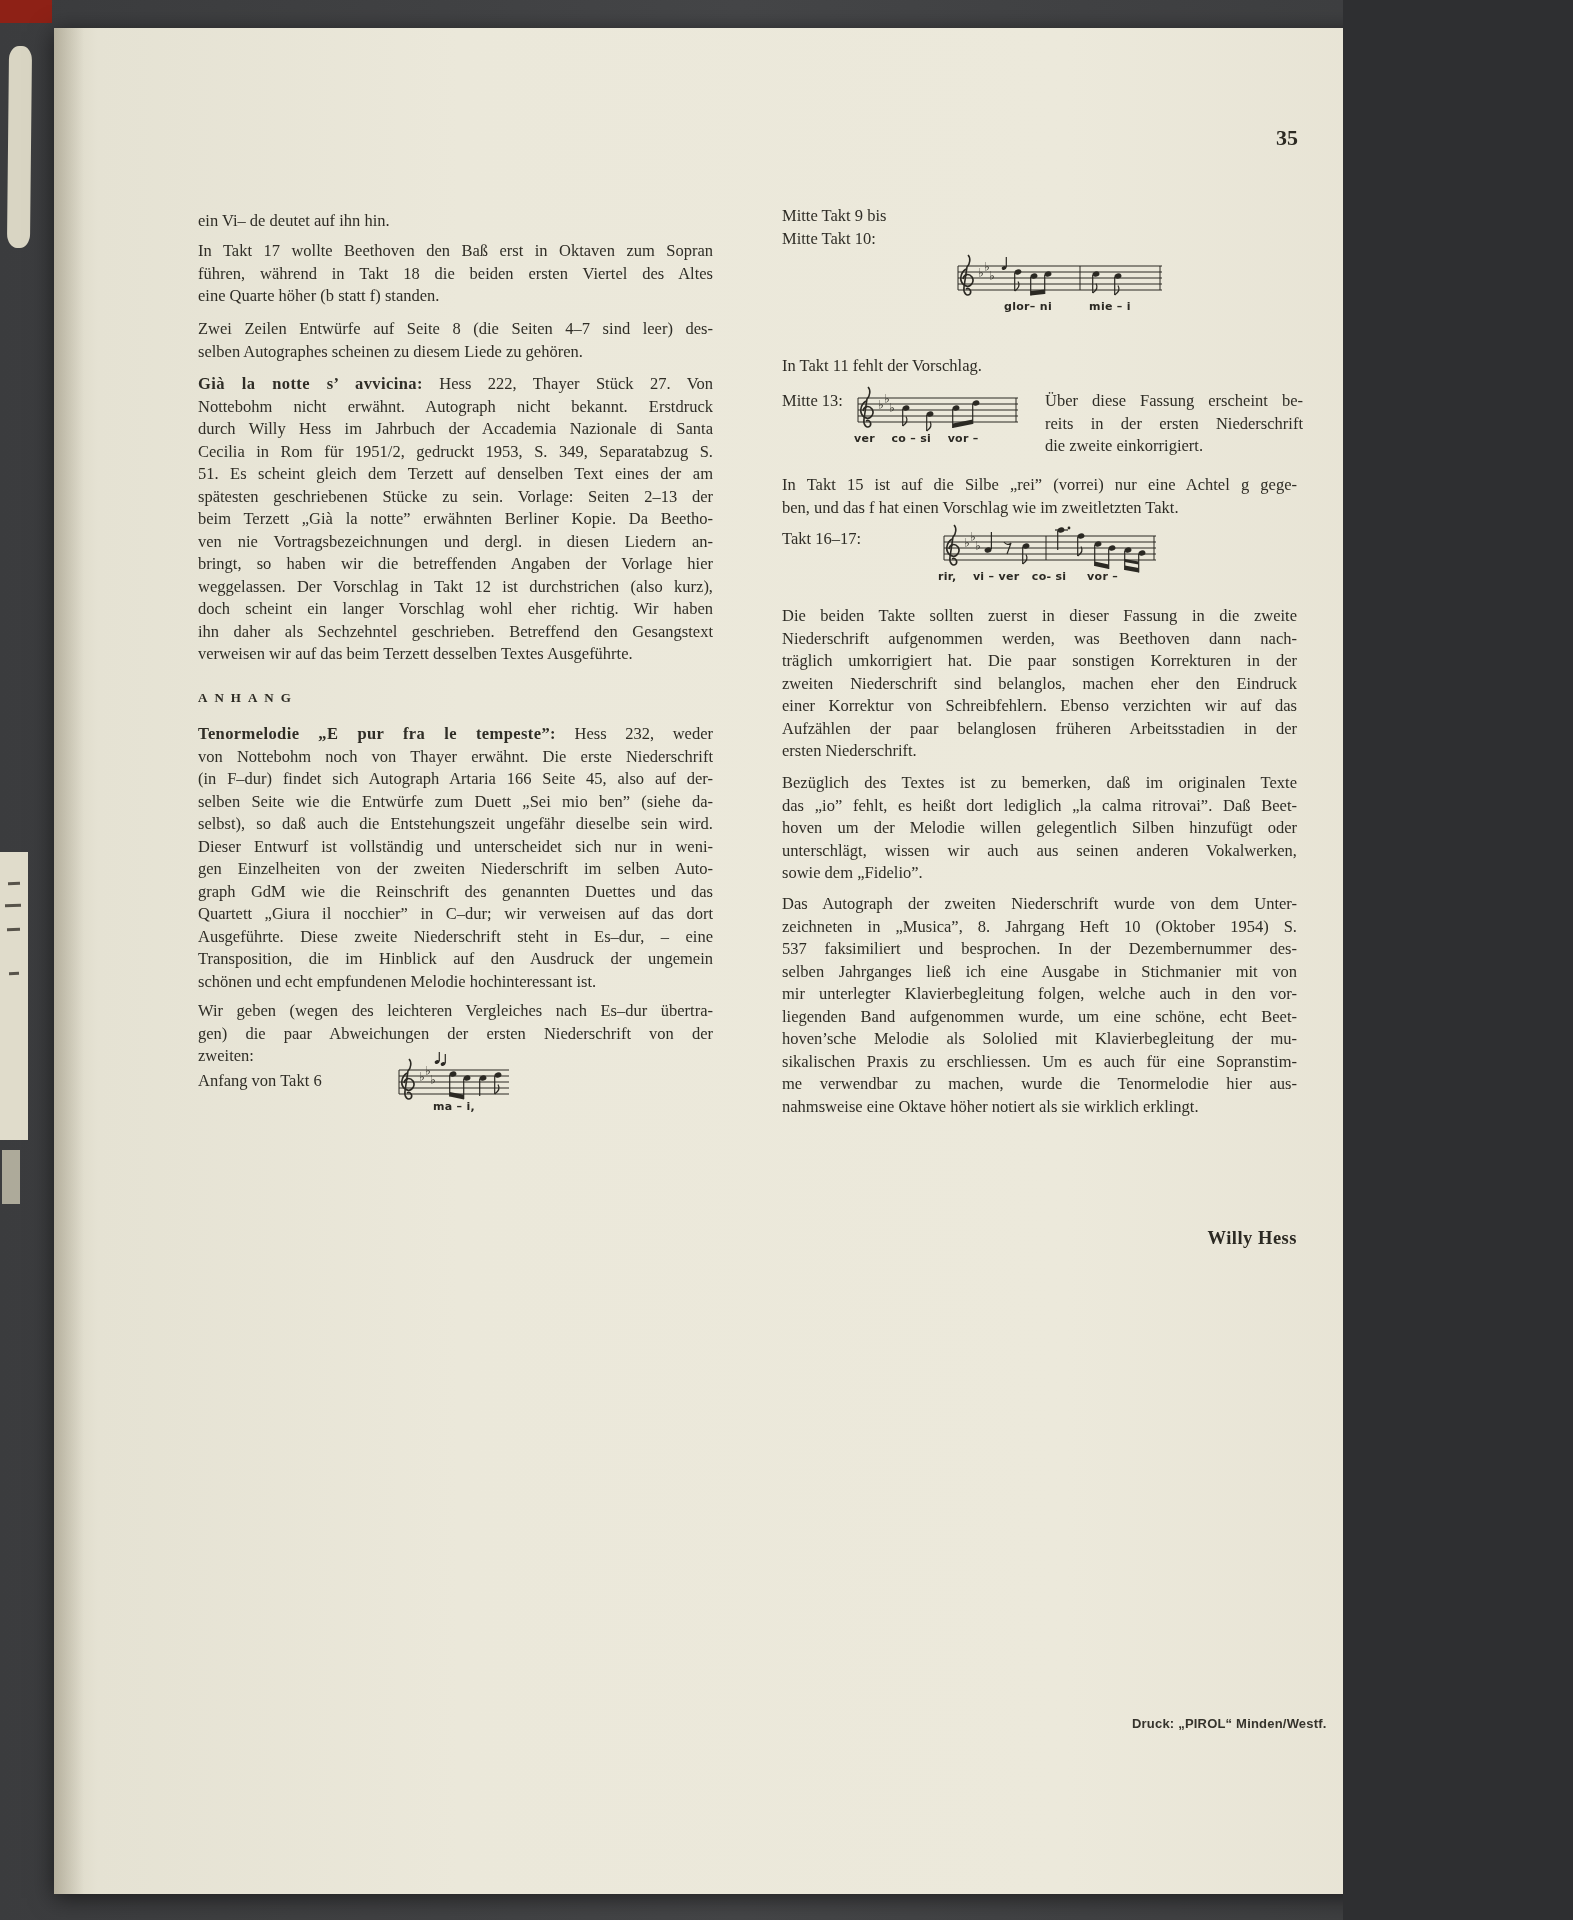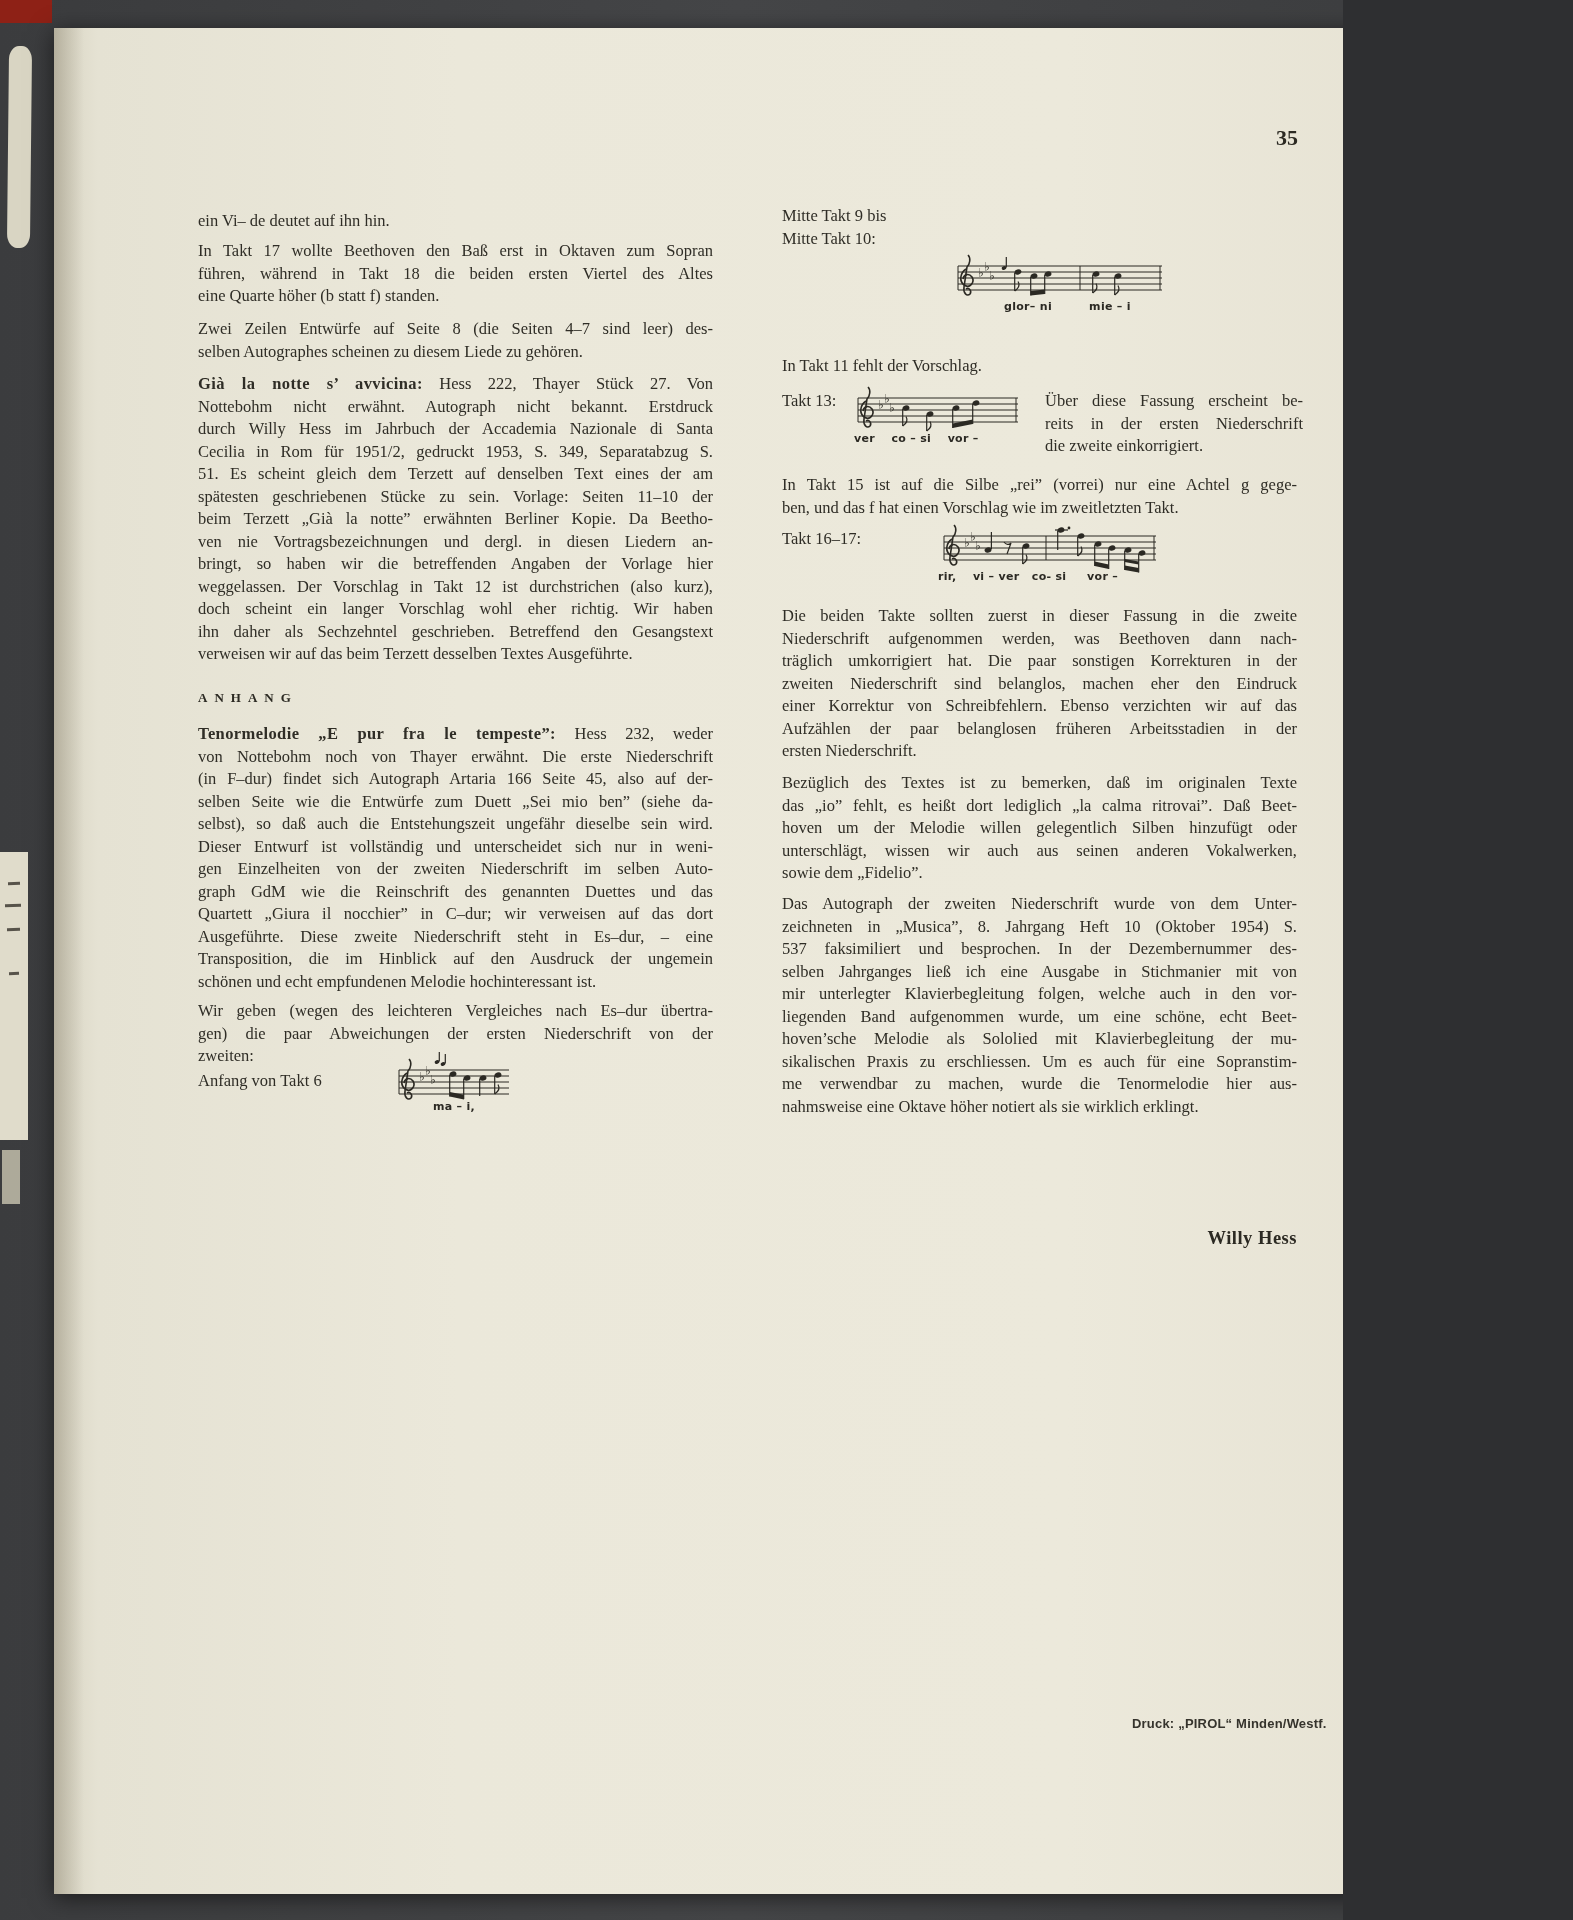--- a/index.html
+++ b/index.html
@@ -85,21 +85,21 @@
     <div class="para" style="left:144px;top:290px">
         <div class="tl">Zwei Zeilen Entwürfe auf Seite 8 (die Seiten 4–7 sind leer) des-</div>
         <div class="tl last">selben Autographes scheinen zu diesem Liede zu gehören.</div>
       </div>
     <div class="para" style="left:144px;top:345px">
         <div class="tl"><b>Già la notte s’ avvicina:</b> Hess 222, Thayer Stück 27. Von</div>
         <div class="tl">Nottebohm nicht erwähnt. Autograph nicht bekannt. Erstdruck</div>
         <div class="tl">durch Willy Hess im Jahrbuch der Accademia Nazionale di Santa</div>
         <div class="tl">Cecilia in Rom für 1951/2, gedruckt 1953, S. 349, Separatabzug S.</div>
         <div class="tl">51. Es scheint gleich dem Terzett auf denselben Text eines der am</div>
-        <div class="tl">spätesten geschriebenen  Stücke zu sein. Vorlage: Seiten 11–10 der</div>
+        <div class="tl">spätesten geschriebenen  Stücke zu sein. Vorlage: Seiten 2–13 der</div>
         <div class="tl">beim Terzett „Già la notte” erwähnten Berliner Kopie. Da Beetho-</div>
         <div class="tl">ven nie Vortragsbezeichnungen und dergl. in diesen Liedern an-</div>
         <div class="tl">bringt, so haben wir die betreffenden Angaben der Vorlage hier</div>
         <div class="tl">weggelassen. Der Vorschlag in Takt 12 ist durchstrichen (also kurz),</div>
         <div class="tl">doch scheint ein langer Vorschlag wohl eher richtig. Wir haben</div>
         <div class="tl">ihn daher als Sechzehntel geschrieben. Betreffend den Gesangstext</div>
         <div class="tl last">verweisen wir auf das beim Terzett desselben Textes Ausgeführte.</div>
       </div>
     <div class="anhang">ANHANG</div>
     <div class="para" style="left:144px;top:695px">
@@ -193,21 +193,21 @@
         <line x1="170.7" y1="30.8" x2="170.7" y2="49"></line>
           <path d="M170.7 49 C174.5 46.5 176 43 174 39.5"></path>
       </g>
     </svg>
     <div class="lyrics" style="left:950px;top:272px">glor– ni         mie – i</div>
 
     <div class="para noj" style="left:728px;top:327px">
         <div class="tl last">In Takt 11 fehlt der Vorschlag.</div>
       </div>
 
-    <div class="label" style="left:728px;top:362px">Takt 13:</div>
+    <div class="label" style="left:728px;top:362px">Mitte 13:</div>
     <svg class="staff" style="left:790px;top:350px" width="178" height="64" viewBox="0 0 178 64">
       <g class="ink" stroke-width="1">
         <line x1="14" y1="20" x2="174" y2="20"></line>
           <line x1="14" y1="26" x2="174" y2="26"></line>
         <line x1="14" y1="32" x2="174" y2="32"></line>
           <line x1="14" y1="38" x2="174" y2="38"></line>
         <line x1="14" y1="44" x2="174" y2="44"></line>
           <line x1="14" y1="20" x2="14" y2="44"></line>
         <line x1="172" y1="20" x2="172" y2="44"></line>
       </g>

